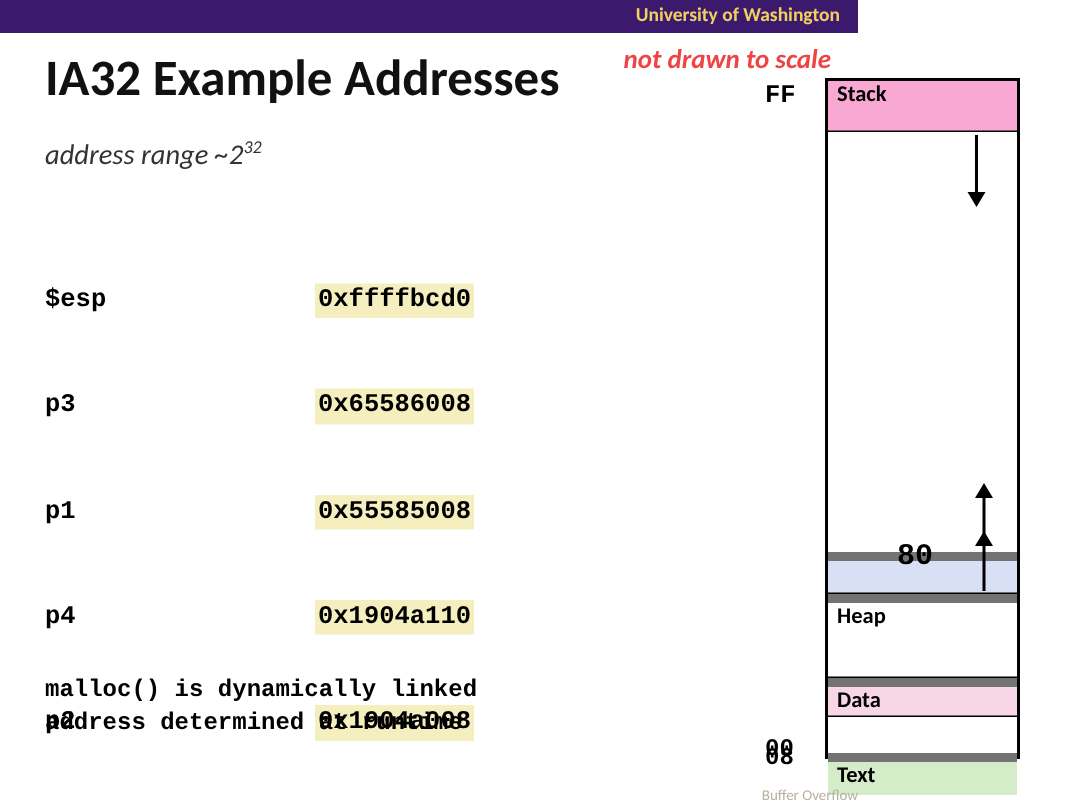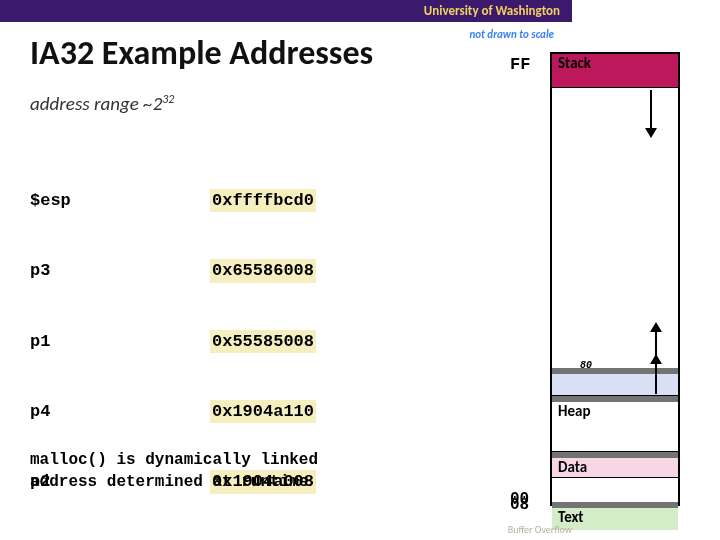--- a/index.html
+++ b/index.html
@@ -2,49 +2,49 @@
 <html><head>
 <meta charset="utf-8">
 <style>
   * { box-sizing: border-box; margin: 0; padding: 0; }
   html, body { width: 720px; height: 540px; font-family: Calibri, Arial, sans-serif; background: #fff; overflow: hidden; }
   .slide { position: relative; width: 572px; height: 540px; padding-left: 20px; }
   .topbar { position: absolute; top: 0; left: 0; width: 100%; height: 22px; background: #3b1a6e; color: #f0d060; font-weight: bold; font-size: 13px; text-align: right; padding: 3px 12px 0 0; }
   .title { position: absolute; top: 32px; left: 30px; font-size: 34px; font-weight: bold; color: #111; text-align: center; }
   .subtitle { position: absolute; top: 92px; left: 30px; font-size: 19px; font-style: italic; color: #333; }
   .subtitle sup { font-size: 12px; font-style: italic; }
-  .note-scale { position: absolute; top: 28px; right: 18px; font-size: 11px; font-style: italic; font-weight: bold; color: #3b82f6; }
+  .note-scale { position: absolute; top: 28px; right: 18px; font-size: 18px; font-style: italic; font-weight: bold; color: #ef4444; }
   .ff { position: absolute; top: 55px; left: 510px; font-family: "Courier New", monospace; font-size: 17px; font-weight: bold; }
   .labels { position: absolute; top: 142px; left: 30px; font-family: "Courier New", monospace; font-size: 17px; font-weight: bold; line-height: 1.38; white-space: pre; }
   .addrs { position: absolute; top: 142px; left: 210px; font-family: "Courier New", monospace; font-size: 17px; font-weight: bold; line-height: 1.38; text-align: left; white-space: pre; }
   .addrs div { background: #f5efbf; padding: 0 2px; text-align: right; }
   .malloc-note { position: absolute; top: 450px; left: 30px; font-family: "Courier New", monospace; font-size: 16px; font-weight: bold; line-height: 1.35; }
   .footer { position: absolute; bottom: 4px; left: 0; width: 100%; text-align: right; font-size: 10px; color: #b8b0a0; }
   
   .mem { position: absolute; top: 52px; left: 550px; width: 130px; height: 454px; border: 2px solid #000; }
   .seg { position: absolute; left: 0; width: 100%; border-top: 6px solid #737373; border-bottom: 1px solid #000; font-size: 15px; font-weight: bold; padding-left: 6px; display: flex; align-items: flex-start; }
-  .seg-stack { top: 0; height: 34px; background: #be185d; border-top: none; }
+  .seg-stack { top: 0; height: 34px; background: #f9a8d4; border-top: none; }
   .gap1 { position: absolute; top: 34px; height: 280px; width: 100%; background: #fff; }
   .seg-heap80 { top: 314px; height: 28px; background: #d9dff4; }
   .seg-heap { top: 342px; height: 56px; background: #fff; }
   .seg-data { top: 398px; height: 26px; background: #f7d6e6; }
   .seg-text { top: 424px; height: 28px; background: #d4ecc8; border-bottom: none; margin-top: 24px; }
   .addrlabel { position: absolute; left: 510px; font-family: "Courier New", monospace; font-size: 16px; font-weight: bold; }
   .addr08 { top: 472px; margin-top: 24px; }
   .addr00 { top: 490px; }
   
   .arrow { position: absolute; width: 2px; background: #000; }
   .arrow::after { content: ""; position: absolute; left: -5px; width: 0; height: 0; border-left: 6px solid transparent; border-right: 6px solid transparent; }
   .arrow-down { left: 650px; top: 90px; height: 40px; }
   .arrow-down::after { bottom: -8px; border-top: 10px solid #000; }
   .arrow-up1 { left: 655px; top: 330px; height: 32px; }
   .arrow-up1::after { top: -8px; border-bottom: 10px solid #000; }
   .arrow-up2 { left: 655px; top: 362px; height: 32px; }
   .arrow-up2::after { top: -8px; border-bottom: 10px solid #000; }
-  .lbl80 { position: absolute; top: 360px; left: 580px; font-family: "Courier New", monospace; font-size: 10px; font-weight: bold; font-style: italic; }
+  .lbl80 { position: absolute; top: 360px; left: 598px; font-family: "Courier New", monospace; font-size: 20px; font-weight: bold; }
 </style>
 </head>
 <body>
 
 <div class="slide">
   <div class="topbar">University of Washington</div>
   <div class="title">IA32 Example Addresses</div>
   <div class="subtitle">
     <span>address range ~2</span><sup>32</sup>
   </div>

